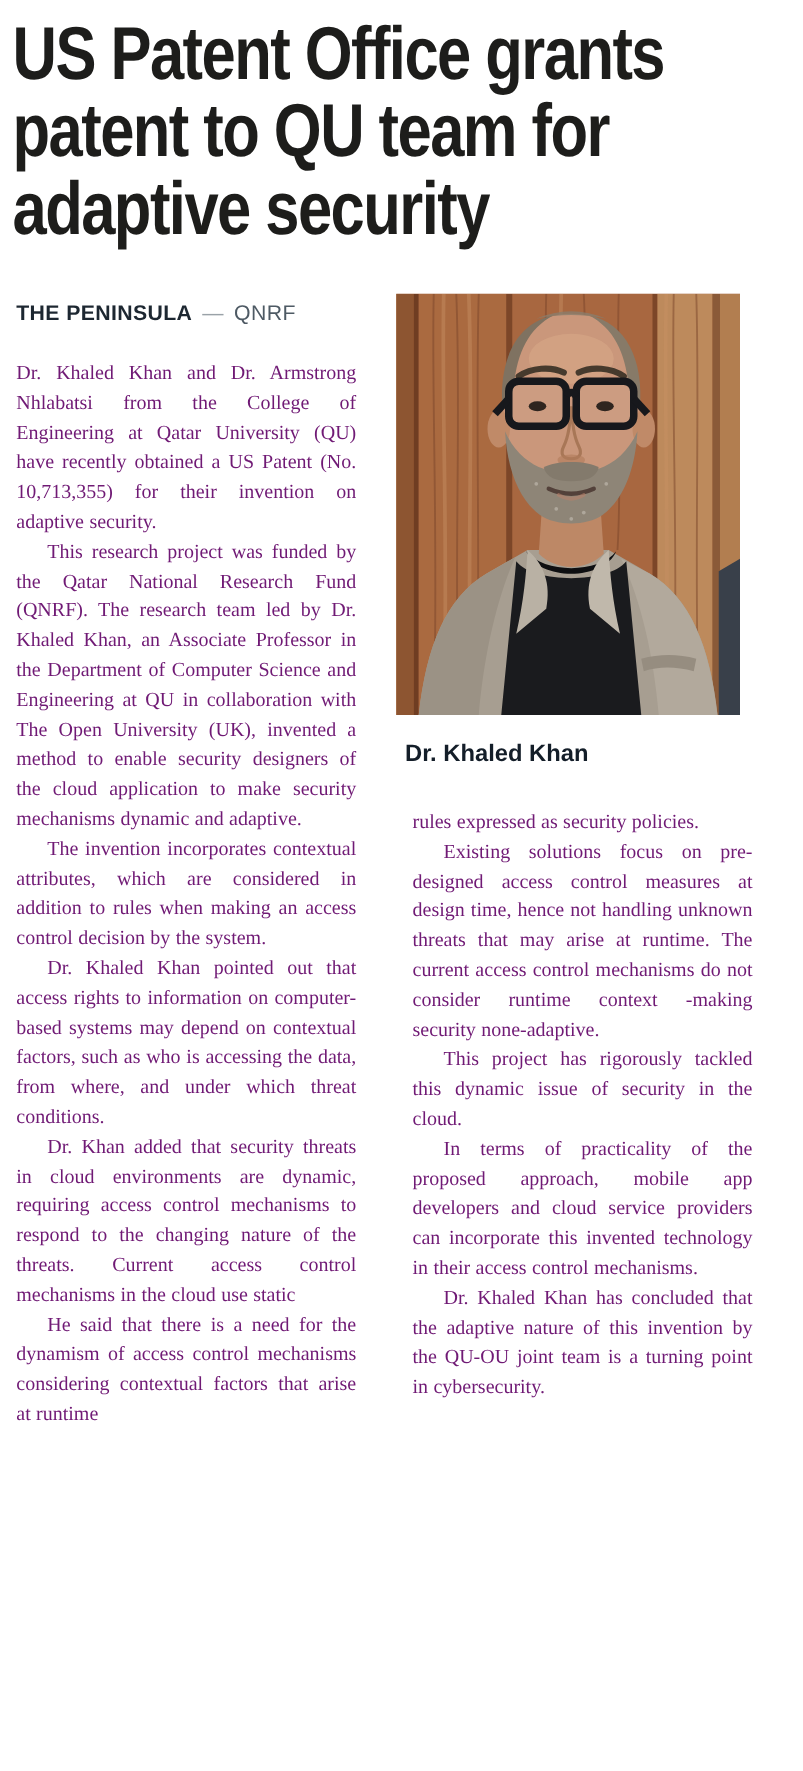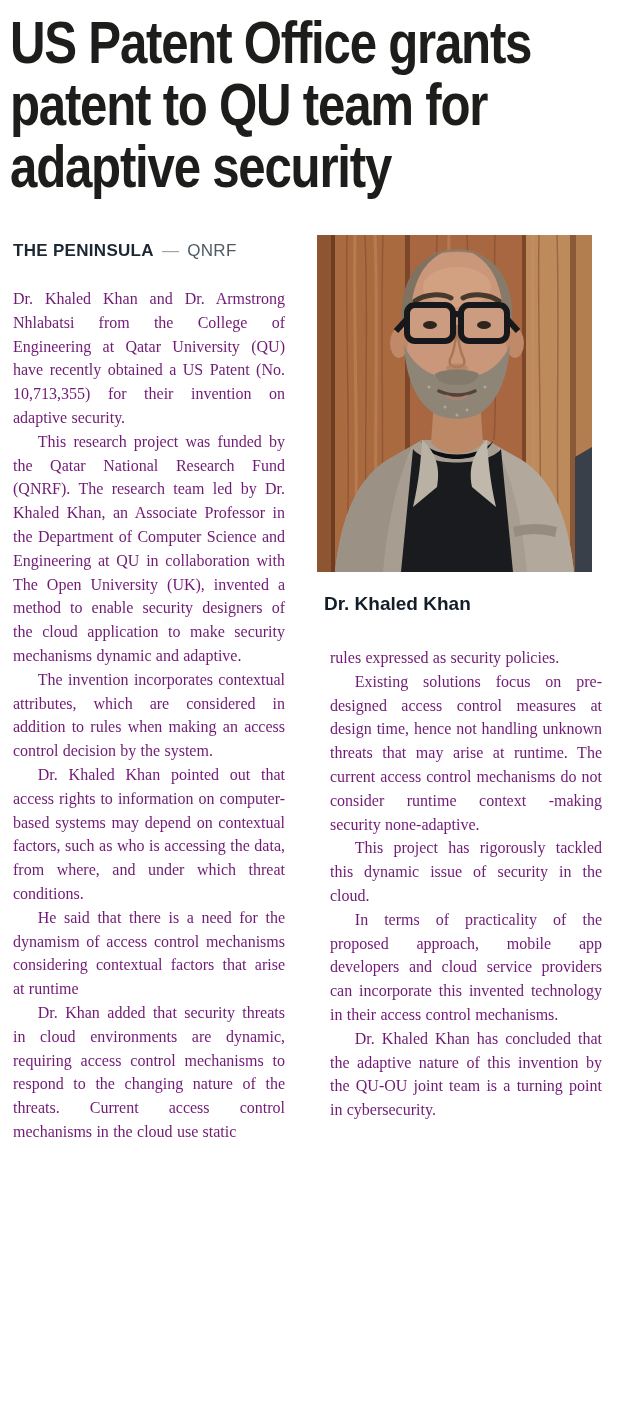--- a/index.html
+++ b/index.html
@@ -102,22 +102,22 @@
     <span class="source">THE PENINSULA</span>
     <span class="sep">—</span>
     <span class="location">QNRF</span>
   </div>
 
   <div class="col col-left" lang="en">
     <p class="no-indent">Dr. Khaled Khan and Dr. Armstrong Nhlabatsi from the College of Engineering at Qatar University (QU) have recently obtained a US Patent (No. 10,713,355) for their invention on adaptive security.</p>
     <p>This research project was funded by the Qatar National Research Fund (QNRF). The research team led by Dr. Khaled Khan, an Associate Professor in the Department of Computer Science and Engineering at QU in collaboration with The Open University (UK), invented a method to enable security designers of the cloud application to make security mechanisms dynamic and adaptive.</p>
     <p>The invention incorporates contextual attributes, which are considered in addition to rules when making an access control decision by the system.</p>
     <p>Dr. Khaled Khan pointed out that access rights to information on computer-based systems may depend on contextual factors, such as who is accessing the data, from where, and under which threat conditions.</p>
+    <p>Dr. Khan added that security threats in cloud environments are dynamic, requiring access control mechanisms to respond to the changing nature of the threats. Current access control mechanisms in the cloud use static</p>
     <p>He said that there is a need for the dynamism of access control mechanisms considering contextual factors that arise at runtime</p>
-    <p>Dr. Khan added that security threats in cloud environments are dynamic, requiring access control mechanisms to respond to the changing nature of the threats. Current access control mechanisms in the cloud use static</p>
   </div>
 
   <figure class="photo-figure">
     <div class="photo-frame">
       <svg width="275" height="337" viewBox="0 0 275 337" xmlns="http://www.w3.org/2000/svg">
 
         <rect width="275" height="337" fill="#a4663e"></rect>
         <rect x="0" width="14" height="337" fill="#8d5531"></rect>
         <rect x="14" width="4" height="337" fill="#6f3d22"></rect>
         <rect x="18" width="70" height="337" fill="#aa6a40"></rect>

